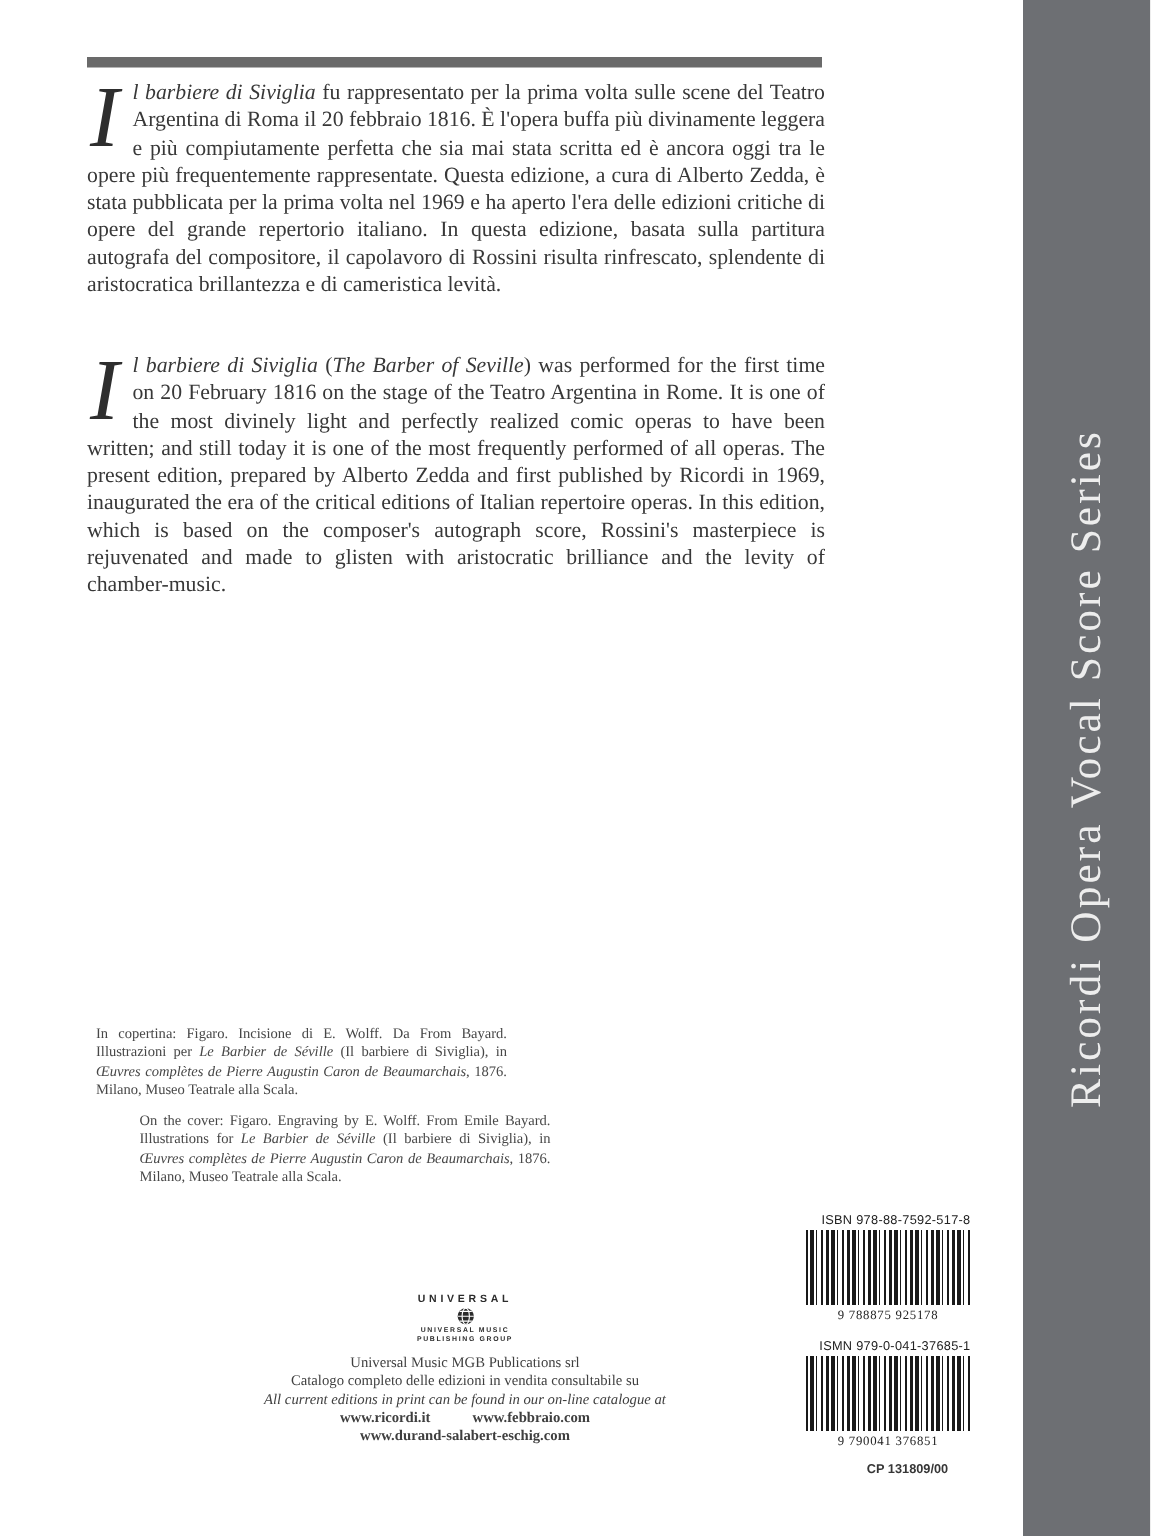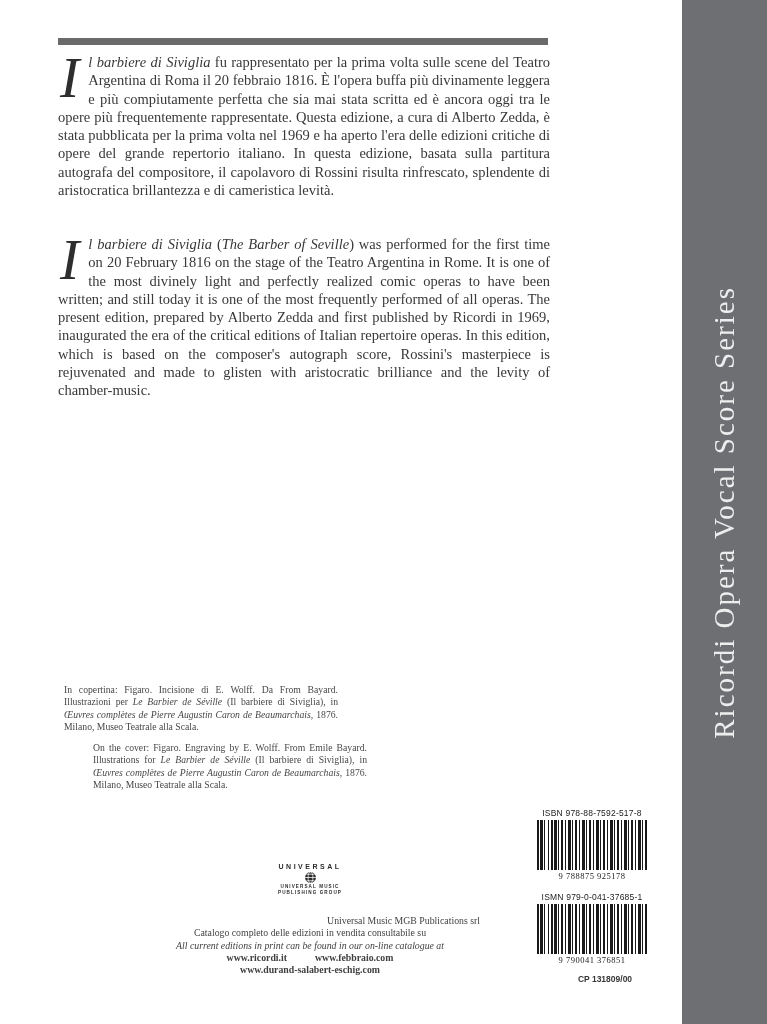--- a/index.html
+++ b/index.html
@@ -51,30 +51,30 @@
   .footer .sale { margin-bottom:5px; }
   .logo-word {
     font-family:"Liberation Sans", sans-serif; font-weight:bold;
     font-size:7px; letter-spacing:2.5px; color:#2b2b2b; line-height:8px;
   }
   .globe { display:block; margin:0 auto; }
   .logo-sub {
     font-family:"Liberation Sans", sans-serif; font-weight:bold;
     font-size:4.6px; letter-spacing:1.1px; line-height:5.6px; color:#2b2b2b;
   }
-  .company { margin-top:20px;text-align:right; }
+  .company { margin-top:8px; }
   .bold { font-weight:bold; }
   .urls span { margin:0 14px; }
 
   
   .barcodes {
     position:absolute; left:537px; top:808px; width:110px; text-align:center;
     font-family:"Liberation Sans", sans-serif; color:#222222;
   }
-  .bc-label { font-size:8.5px; letter-spacing:0.2px; white-space:nowrap; }
+  .bc-label { font-size:8.5px; letter-spacing:0.2px; white-space:nowrap;text-align:right; }
   .barcode {
     height:50px; margin-top:2px;
     background:repeating-linear-gradient(90deg,
       #191919 0px, #191919 1.5px,
       #ffffff 1.5px, #ffffff 3px,
       #191919 3px, #191919 6px,
       #ffffff 6px, #ffffff 7px,
       #191919 7px, #191919 8px,
       #ffffff 8px, #ffffff 10.5px,
       #191919 10.5px, #191919 12px,

